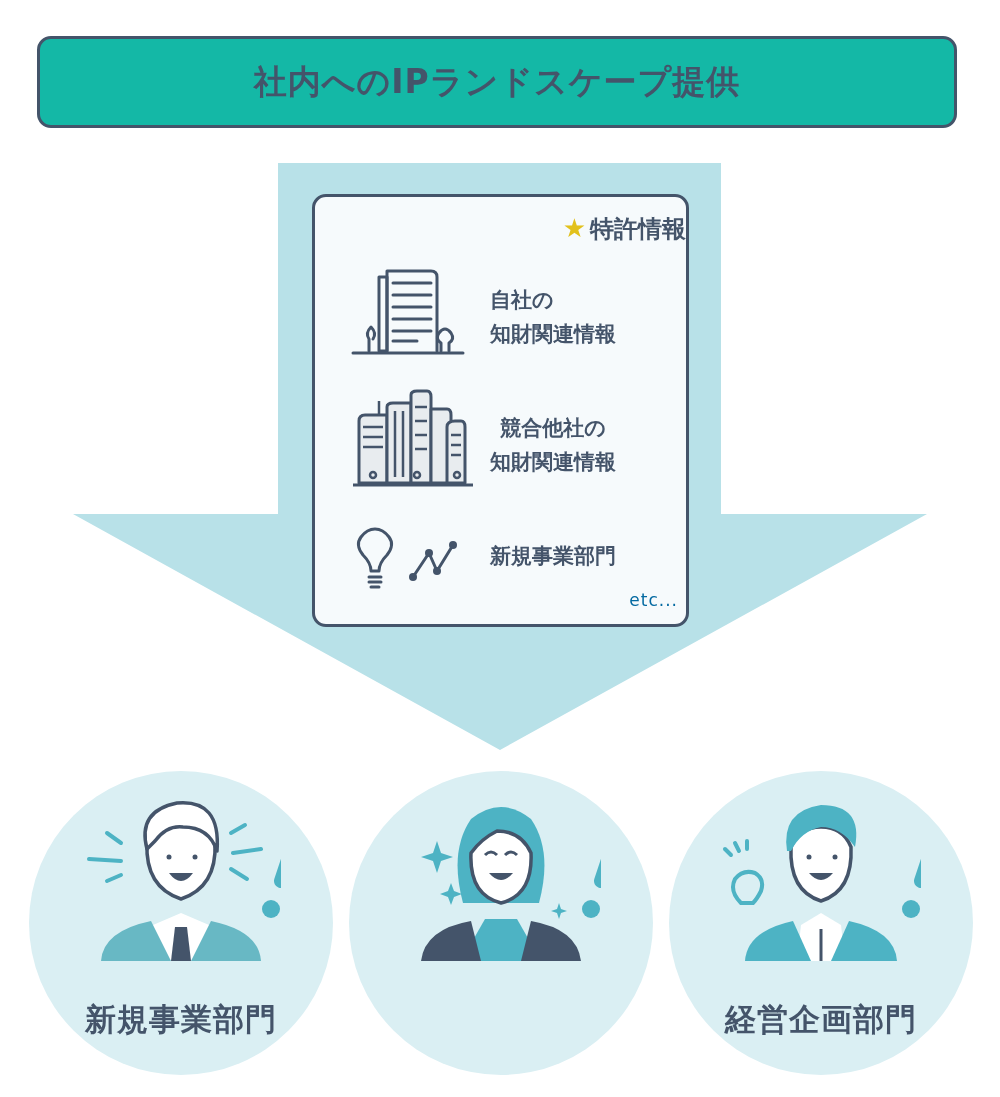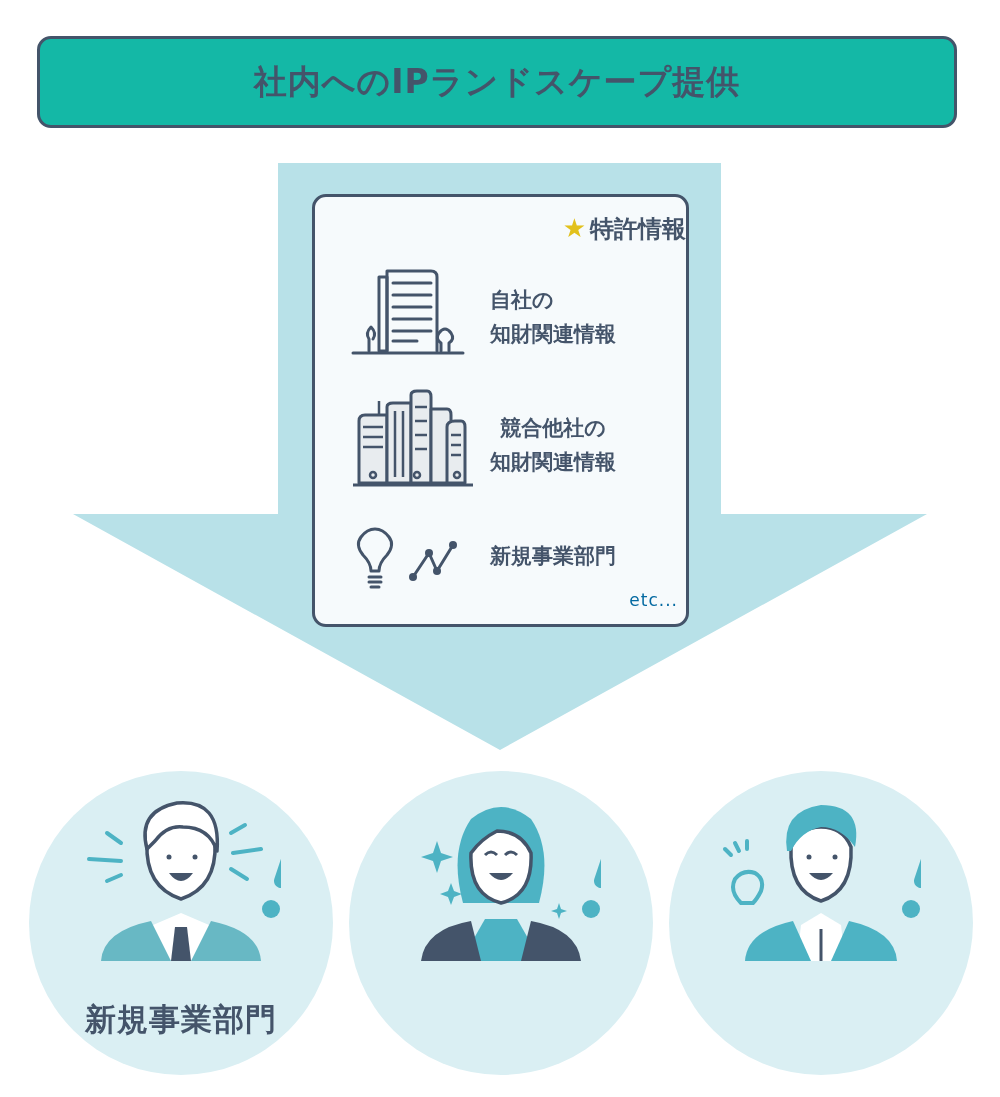--- a/index.html
+++ b/index.html
@@ -203,13 +203,14 @@
       <path d="M20 112 Q8 100 14 88 Q22 78 34 82 Q44 88 40 100 Q36 108 32 112 Z"></path>
       <line x1="4" y1="58" x2="10" y2="64"></line>
         <line x1="14" y1="52" x2="18" y2="60"></line>
         <line x1="26" y1="50" x2="26" y2="58"></line>
     </g>
     <g stroke="#4db3c4" stroke-width="14" stroke-linecap="round">
         <line x1="222" y1="24" x2="200" y2="90"></line>
       </g>
     <circle cx="190" cy="118" r="9" fill="#4db3c4"></circle>
   </svg>
+  <div class="dept">経営企画部門</div>
 </div>
 
 </body></html>

